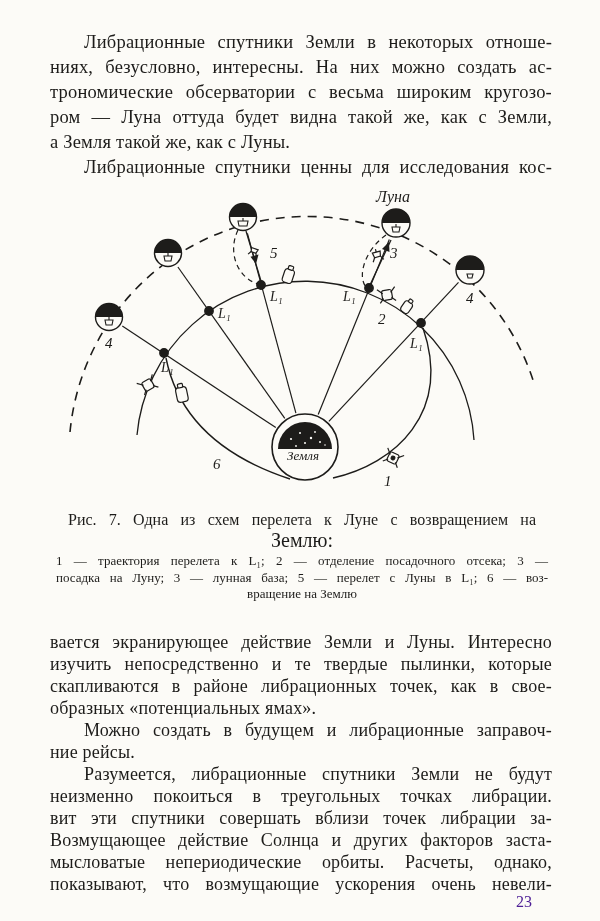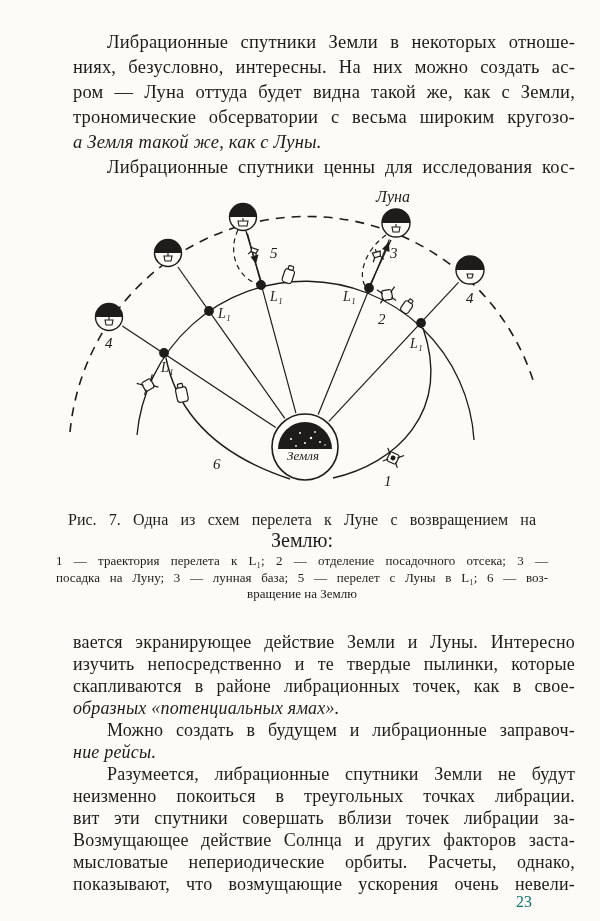--- a/index.html
+++ b/index.html
@@ -11,31 +11,30 @@
     color:#1d1c1a;
     font-family:"Liberation Serif","DejaVu Serif",serif;
     overflow:hidden;
   }
   
   .textblock{
     position:absolute;left:50px;width:502px;
     font-size:18.5px;line-height:25px;
     letter-spacing:.2px;
     color:#1d1c1a;
-    margin-left:23px;
   }
   .textblock.top{top:30px;}
   .textblock.bottom{top:631px;font-size:18px;line-height:22px;}
   .line{
     text-align:justify;
     text-align-last:justify;
     white-space:normal;
   }
   .line.ind{text-indent:34px;}
-  .line.endpara{text-align-last:left;font-style:italic;}
+  .line.endpara{text-align-last:left;}
   
   .caption{position:absolute;left:56px;width:492px;top:510px;}
   .cap-title1{
     font-size:16px;line-height:20px;
     text-align:justify;text-align-last:justify;
     padding:0 12px;
   }
   .cap-title2{font-size:20px;line-height:20px;text-align:center;}
   .cap-legend{font-size:13px;line-height:16.5px;margin-top:3px;}
   .cap-legend .lg{text-align:justify;text-align-last:justify;}
@@ -43,33 +42,33 @@
   
   .figure-wrap{position:absolute;left:0;top:188px;width:505px;height:312px;}
   svg text{font-family:"Liberation Serif","DejaVu Serif",serif;fill:#1d1c1a;}
   .flabel{font-style:italic;font-size:15px;}
   .flabel-big{font-style:italic;font-size:16px;}
   .flabel-l1{font-style:italic;font-size:14px;}
   .flabel-earth{font-style:italic;font-size:13px;}
   
   .page-number{
     position:absolute;right:68px;top:893px;
-    font-size:16px;color:#0f766e;
+    font-size:16px;color:#4c1d95;
   }
 </style>
 </head>
 <body>
 
 <div class="page">
 
   <div class="textblock top">
     <div class="line ind">Либрационные спутники Земли в некоторых отноше-</div>
     <div class="line">ниях, безусловно, интересны. На них можно создать ас-</div>
+    <div class="line">трономические обсерватории с весьма широким кругозо-</div>
     <div class="line">ром — Луна оттуда будет видна такой же, как с Земли,</div>
-    <div class="line">трономические обсерватории с весьма широким кругозо-</div>
     <div class="line endpara">а Земля такой же, как с Луны.</div>
     <div class="line ind">Либрационные спутники ценны для исследования кос-</div>
   </div>
 
   <div class="figure-wrap">
     <svg width="600" height="312" viewBox="0 0 600 312">
       <g stroke="#1d1c1a" fill="none" stroke-width="1.4">
 
         <path d="M 70 244 A 238 238 0 0 1 533 192" stroke-dasharray="9 7" stroke-width="1.6"></path>
 

